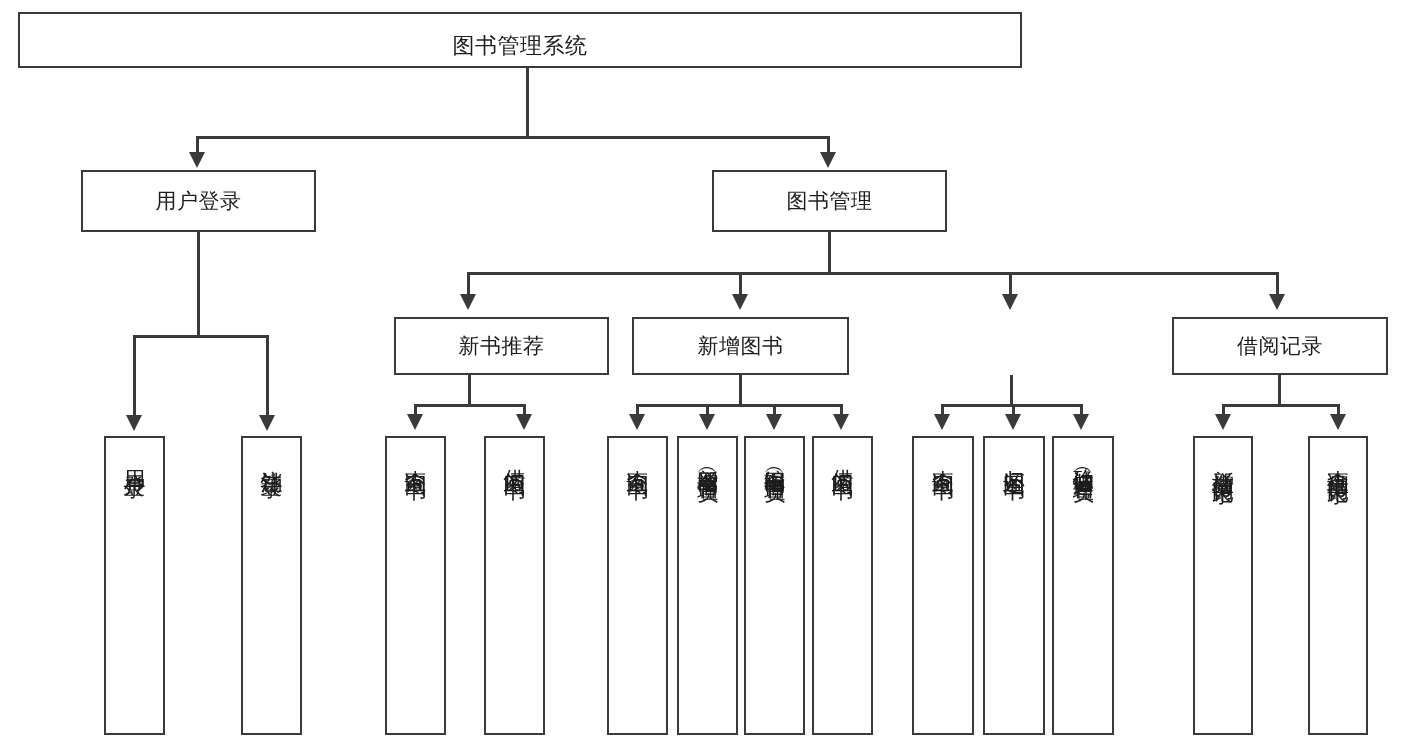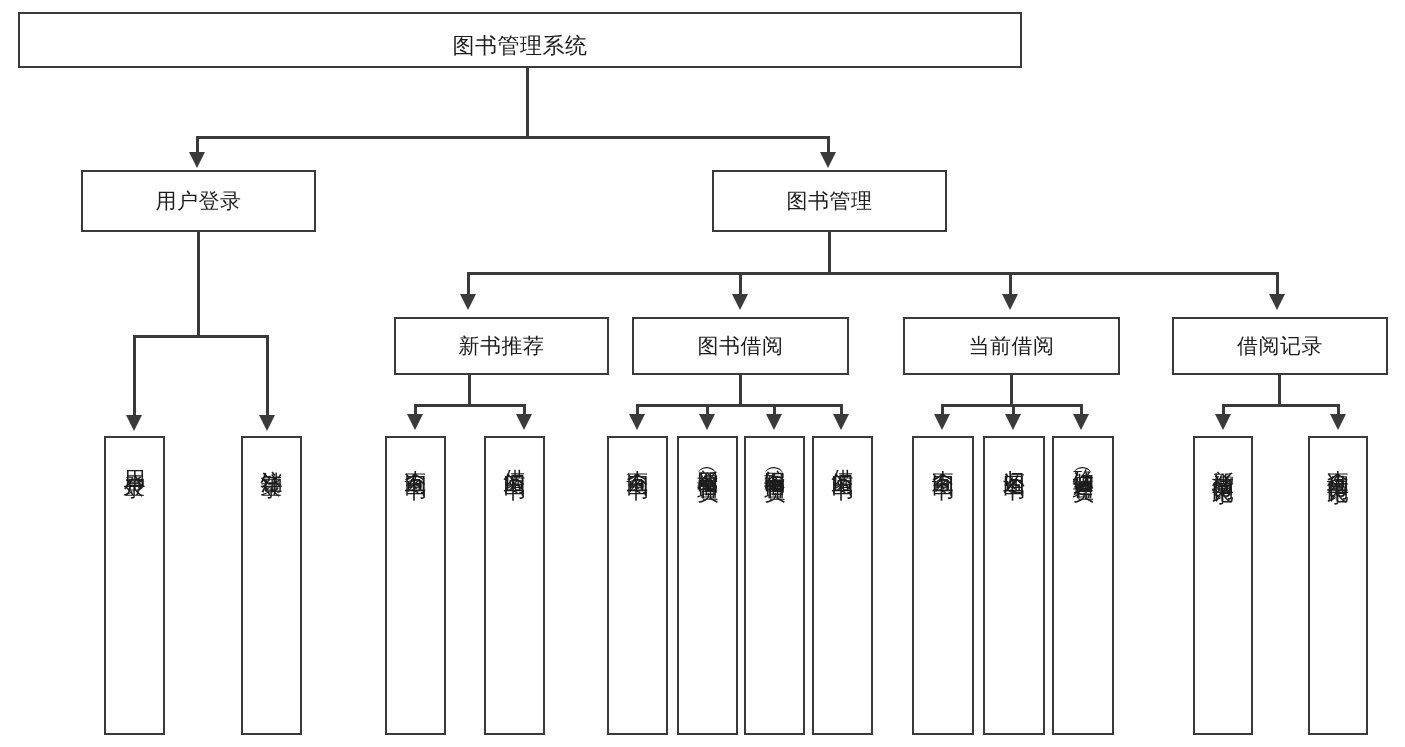--- a/index.html
+++ b/index.html
@@ -120,24 +120,21 @@
   <div class="arrow" style="left:732px;top:294px;"></div>
   <div class="vline" style="left:1009px;top:272px;width:3px;height:26px;"></div>
   <div class="arrow" style="left:1002px;top:294px;"></div>
   <div class="vline" style="left:1276px;top:272px;width:3px;height:26px;"></div>
   <div class="arrow" style="left:1269px;top:294px;"></div>
 
   <div class="node lvl3" style="left:362px;top:317px;width:215px;height:58px;margin-left:32px;">
     <span class="label">新书推荐</span>
   </div>
   <div class="node lvl3" style="left:632px;top:317px;width:217px;height:58px;">
-    <span class="label">图书借阅</span>
-  </div>
-  <div class="node lvl3" style="left:903px;top:317px;width:217px;height:58px;">
-    <span class="label">当前借阅</span>
+    <span class="label">新增图书</span>
   </div>
   <div class="node lvl3" style="left:1172px;top:317px;width:216px;height:58px;">
     <span class="label">借阅记录</span>
   </div>
 
   <div class="vline" style="left:468px;top:375px;width:3px;height:29px;"></div>
   <div class="hline" style="left:414px;top:404px;width:112px;height:3px;"></div>
   <div class="vline" style="left:414px;top:404px;width:3px;height:14px;"></div>
   <div class="arrow" style="left:407px;top:414px;"></div>
   <div class="vline" style="left:523px;top:404px;width:3px;height:14px;"></div>

